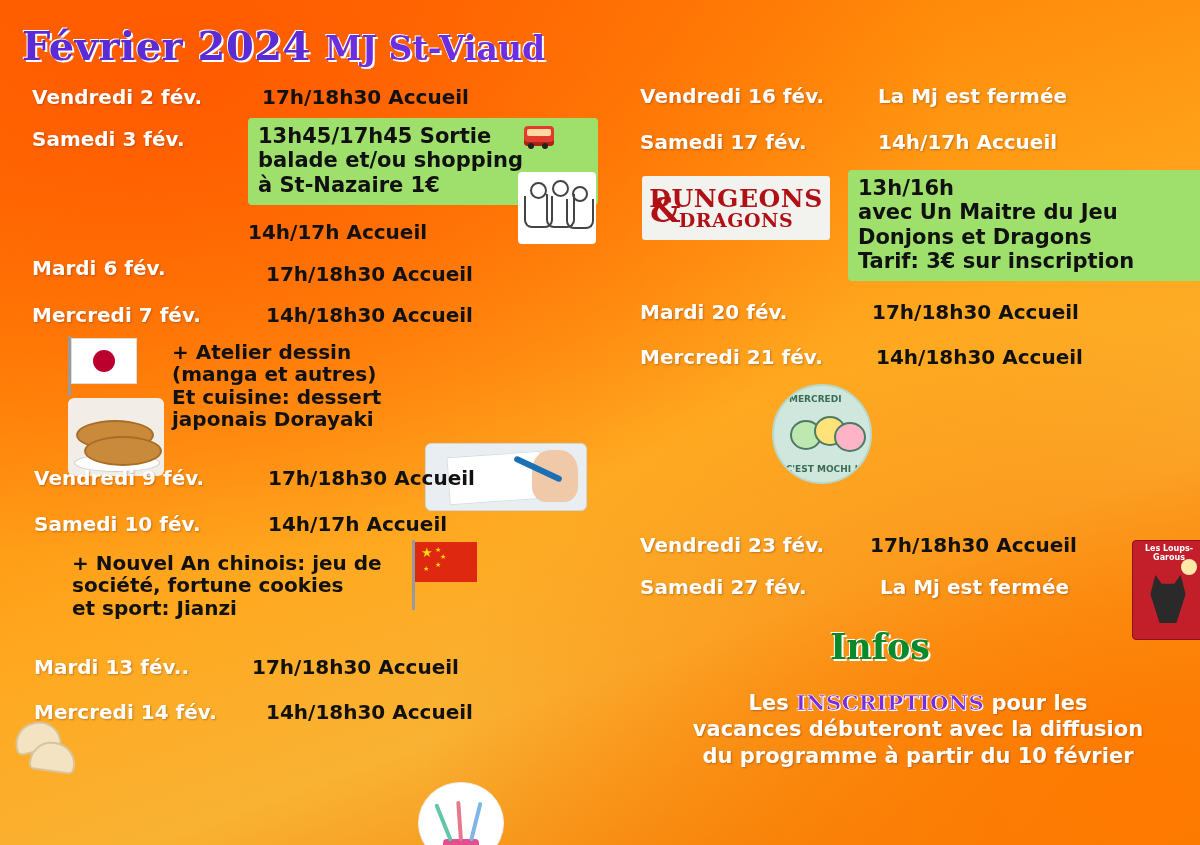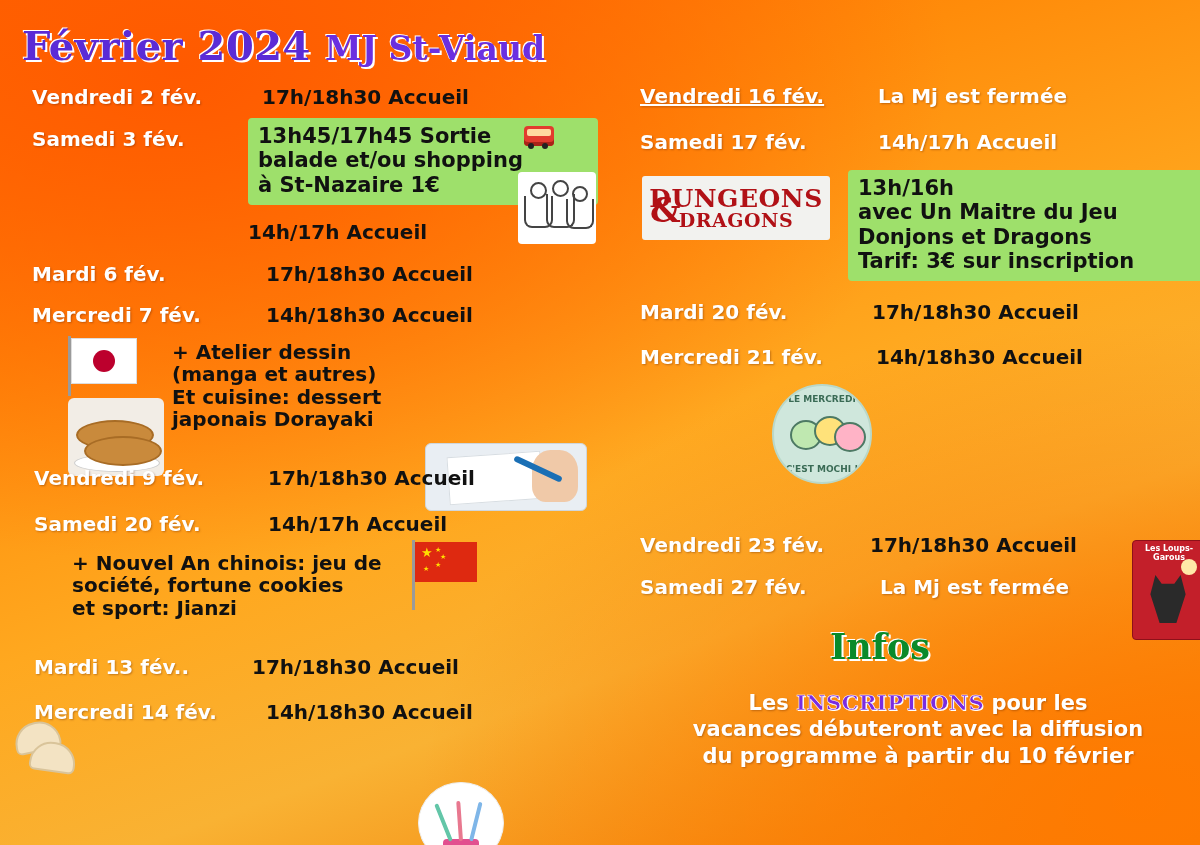--- a/index.html
+++ b/index.html
@@ -94,21 +94,21 @@
   .dnd{
     position:absolute;width:188px;height:64px;background:#f2f2ef;border-radius:3px;
     display:flex;flex-direction:column;align-items:center;justify-content:center;
   }
   .dnd .l1,.dnd .l2{font-family:"DejaVu Serif",serif;font-weight:bold;color:#b11116;letter-spacing:.5px;line-height:1;}
   .dnd .l1{font-size:25px;}
   .dnd .l2{font-size:19px;}
   .dnd .amp{position:absolute;left:8px;top:14px;font-family:"DejaVu Serif",serif;font-size:34px;color:#b11116;font-weight:bold;}
 
   .mochi{width:96px;height:96px;border-radius:50%;background:#cfe7dc;position:relative;overflow:hidden;border:2px solid #b9d8c9;}
-  .mochi .t{position:absolute;top:8px;left:0;right:0;text-align:center;font-size:9px;font-weight:bold;color:#3a6b55;
+  .mochi .t{position:absolute;top:8px;left:0;right:0;text-align:left;font-size:9px;font-weight:bold;color:#3a6b55;
     font-family:"DejaVu Sans",sans-serif;}
   .mochi .b{position:absolute;bottom:8px;left:0;right:0;text-align:center;font-size:9px;font-weight:bold;color:#3a6b55;
     font-family:"DejaVu Sans",sans-serif;}
   .mochi .ball{position:absolute;width:28px;height:26px;border-radius:50%;border:2px solid #4d7a64;}
   .mochi .b1{left:16px;top:34px;background:#bfe8b0;}
   .mochi .b2{left:40px;top:30px;background:#ffe27a;}
   .mochi .b3{left:60px;top:36px;background:#ffb3c6;}
 
   .lg{
     width:72px;height:98px;border-radius:4px;background:#c31f2a;position:relative;overflow:hidden;border:1px solid #8d1118;
@@ -159,21 +159,21 @@
       <div class="p" style="left:12px;top:10px;width:13px;height:13px;"></div>
       <div class="b" style="left:6px;top:24px;width:25px;height:30px;"></div>
       <div class="p" style="left:34px;top:8px;width:13px;height:13px;"></div>
       <div class="b" style="left:28px;top:22px;width:25px;height:32px;"></div>
       <div class="p" style="left:54px;top:14px;width:12px;height:12px;"></div>
       <div class="b" style="left:48px;top:27px;width:24px;height:28px;"></div>
     </div>
     <div class="abs time" style="left:248px;top:220px;">14h/17h Accueil</div>
 
     
-    <div class="abs day" style="left:32px;top:262px;">Mardi 6 fév.</div>
+    <div class="abs day" style="left:32px;top:256px;">Mardi 6 fév.</div>
     <div class="abs time" style="left:266px;top:262px;">17h/18h30 Accueil</div>
 
     
     <div class="abs day" style="left:32px;top:303px;">Mercredi 7 fév.</div>
     <div class="abs time" style="left:266px;top:303px;">14h/18h30 Accueil</div>
 
     <div class="pole" style="left:68px;top:336px;height:60px;"></div>
     <div class="flag-jp" style="left:71px;top:338px;"></div>
     <div class="ph dorayaki" style="left:68px;top:378px;">
       <div class="plate"></div>
@@ -188,21 +188,21 @@
       <div class="paper"></div>
         <div class="hand"></div>
         <div class="pen"></div>
     </div>
 
     
     <div class="abs day" style="left:34px;top:466px;">Vendredi  9 fév.</div>
     <div class="abs time" style="left:268px;top:466px;">17h/18h30 Accueil</div>
 
     
-    <div class="abs day" style="left:34px;top:512px;">Samedi  20 fév.</div>
+    <div class="abs day" style="left:34px;top:512px;">Samedi  10 fév.</div>
     <div class="abs time" style="left:268px;top:512px;">14h/17h Accueil</div>
 
     <div class="ph cookie" style="left:14px;top:552px;">
       <div class="c1"></div>
         <div class="c2"></div>
     </div>
     <div class="abs note" style="left:72px;top:552px;white-space:pre-line;">+ Nouvel An chinois: jeu de
 société, fortune cookies
 et sport: Jianzi</div>
     <div class="pole" style="left:412px;top:540px;height:70px;"></div>
@@ -226,21 +226,21 @@
 
     
     <div class="abs day" style="left:34px;top:700px;">Mercredi 14 fév.</div>
     <div class="abs time" style="left:266px;top:700px;">14h/18h30 Accueil</div>
 
     
   </div>
 
   <div class="col right">
 
-    <div class="abs day" style="left:20px;top:84px;text-decoration:underline;">Vendredi  16 fév.</div>
+    <div class="abs day" style="left:20px;top:84px;">Vendredi  16 fév.</div>
     <div class="abs time white" style="left:258px;top:84px;">La Mj est fermée</div>
 
     <div class="abs day" style="left:20px;top:130px;">Samedi  17 fév.</div>
     <div class="abs time white" style="left:258px;top:130px;">14h/17h Accueil</div>
 
     <div class="dnd" style="left:22px;top:176px;">
       <span class="amp">&amp;</span>
       <span class="l1">DUNGEONS</span>
       <span class="l2">DRAGONS</span>
     </div>

